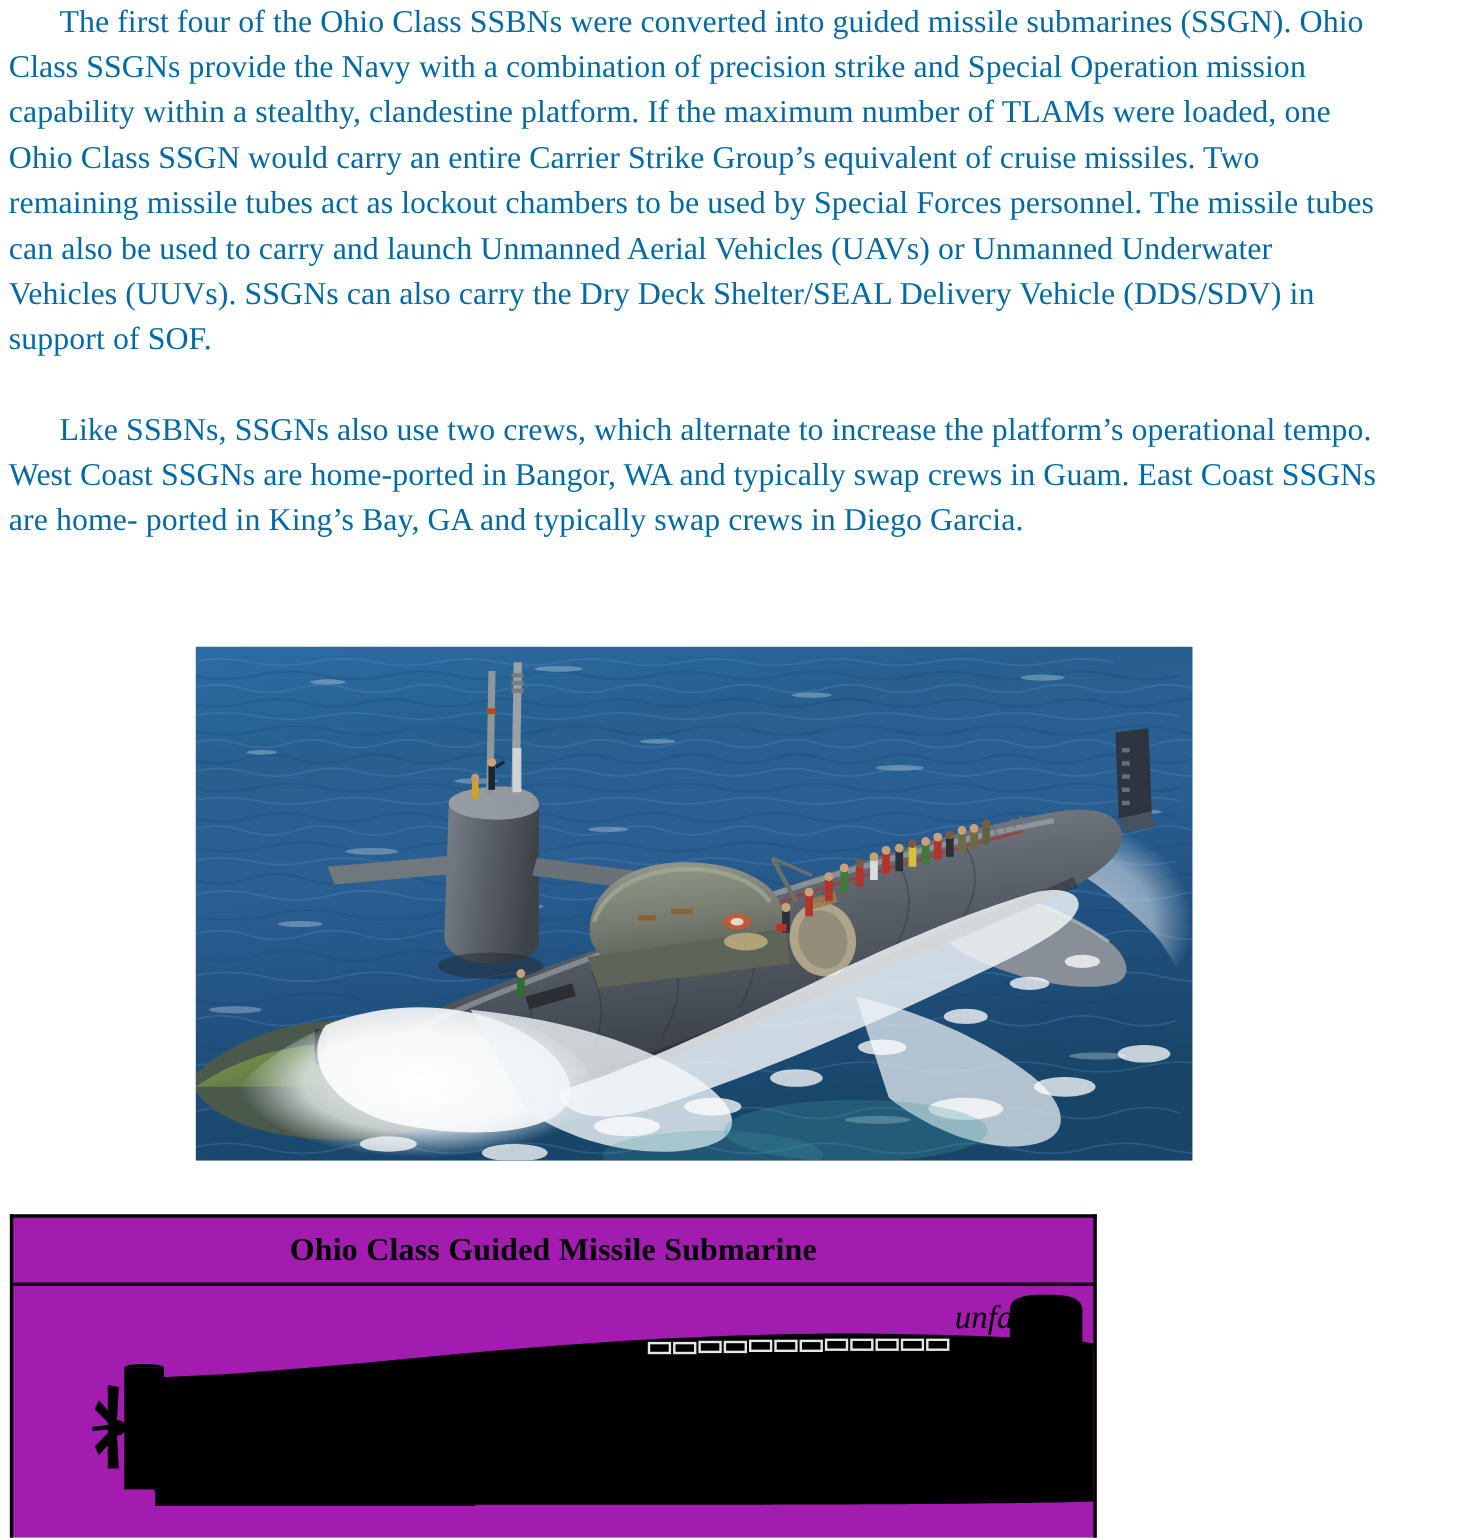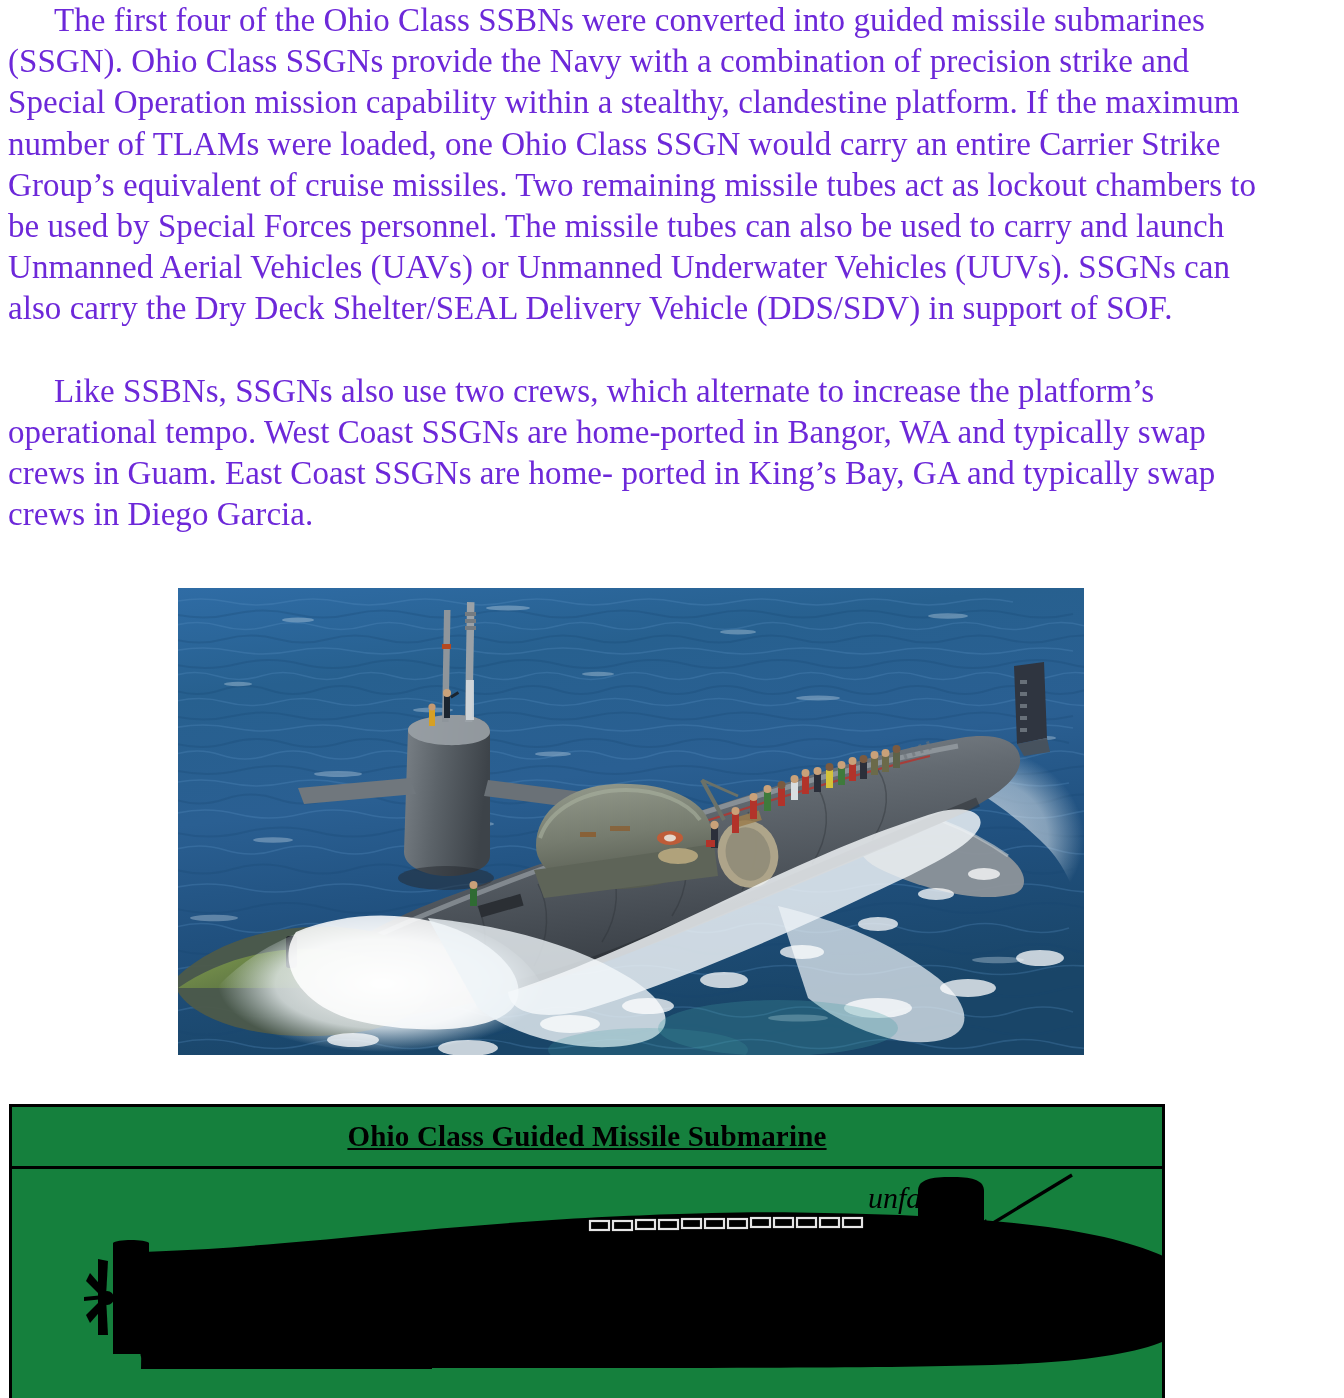--- a/index.html
+++ b/index.html
@@ -18,25 +18,25 @@
   }
 
   
   .doc-body {
     position: absolute;
     left: 8px;
     top: 0px;
     width: 1250px;
   }
   .para {
-    font-size: 33px;
+    font-size: 29px;
     line-height: 41.2px;
     text-align: left;
     margin: 0;
-    color: #6d28d9;
+    color: #0369a1;
     letter-spacing: 0.05px;
   }
   .para .indent { display: inline-block; width: 46px; }
   .para-gap { height: 41px; }
 
   
   .photo-wrap {
     position: absolute;
     left: 178px;
     top: 588px;
@@ -45,26 +45,25 @@
     overflow: hidden;
     background: #1e4a7a;
   }
   .photo-svg { display: block; width: 906px; height: 467px; }
 
   
   .fig-table {
     position: absolute;
     left: 9px;
     top: 1104px;
-    width: 1156px;
+    width: 988px;
     border: 3px solid #000;
     border-bottom: none;
     box-sizing: border-box;
-    background: #15803d;
-    text-decoration: underline;
+    background: #a21caf;
   }
   .fig-title-row {
     height: 62px;
     border-bottom: 3px solid #000;
     display: flex;
     align-items: center;
     justify-content: center;
     box-sizing: border-box;
   }
   .fig-title {

